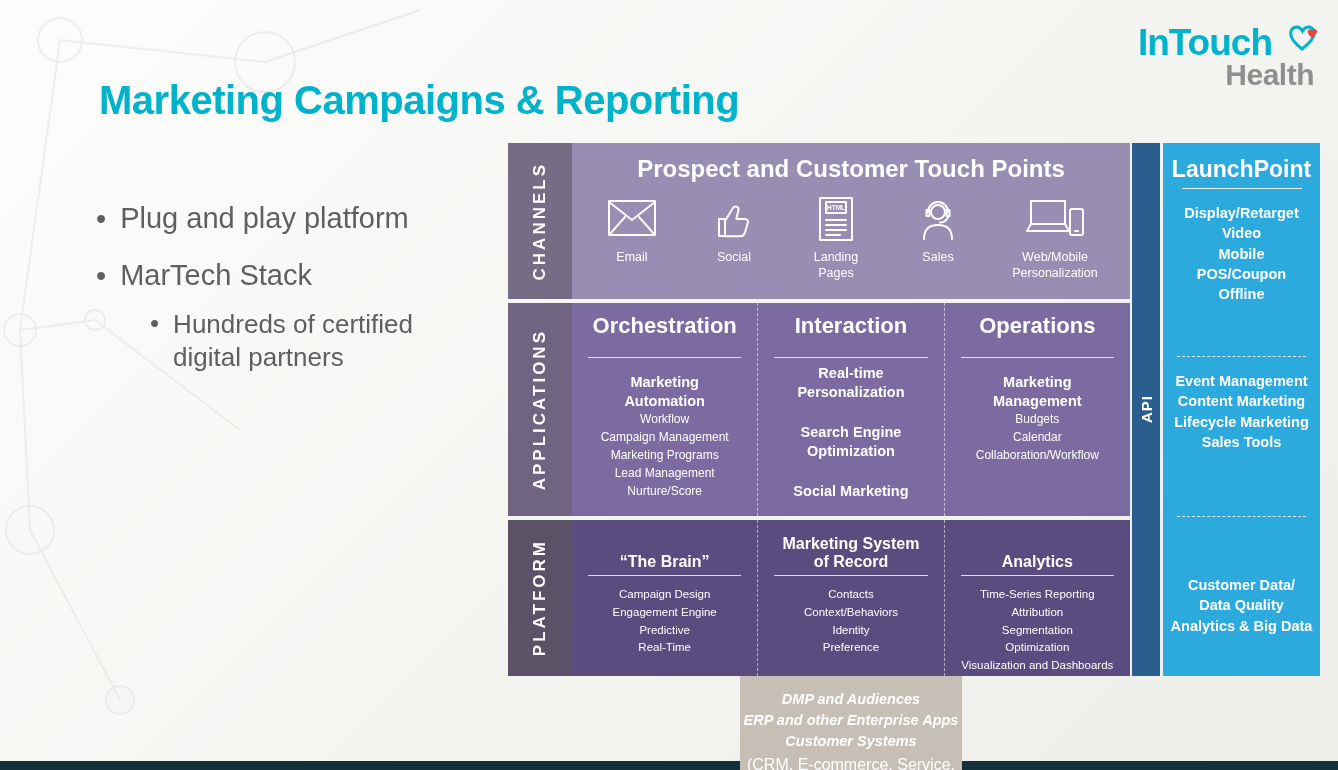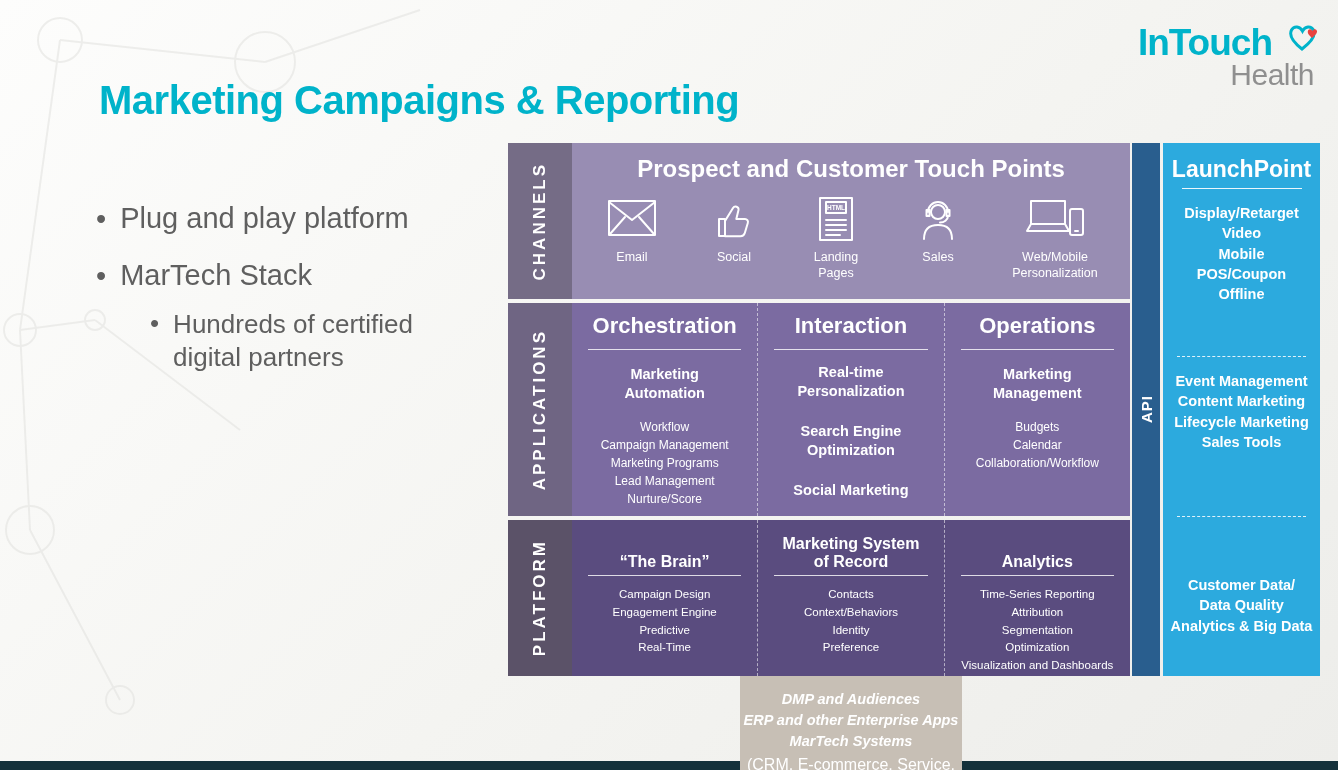--- a/index.html
+++ b/index.html
@@ -11,21 +11,21 @@
   }
   .bg-pattern{position:absolute;left:0;top:0;opacity:.55;pointer-events:none;}
   .title{
     position:absolute;left:99px;top:78px;margin:0;
     font-size:40px;font-weight:700;color:#00b3ca;letter-spacing:-.5px;
   }
   
   .logo{position:absolute;right:16px;top:22px;width:220px;text-align:right;}
   .logo-row{display:flex;align-items:flex-start;justify-content:flex-end;gap:16px;}
   .logo-intouch{font-size:37px;font-weight:700;color:#00b3ca;letter-spacing:-1px;}
-  .logo-health{font-size:30px;font-weight:400;color:#8f8f8f;letter-spacing:-.5px;margin-top:-6px;padding-right:8px;}
+  .logo-health{font-size:30px;font-weight:700;color:#8f8f8f;letter-spacing:-.5px;margin-top:-6px;padding-right:8px;}
   
   .bullets{position:absolute;left:96px;top:202px;width:430px;color:#5f5f5f;}
   .b{display:flex;align-items:flex-start;}
   .b .dot{margin-right:14px;line-height:1.2;}
   .b.l1{font-size:29px;margin-top:22px;}
   .b.l1:first-child{margin-top:0;}
   .b.l2{font-size:26px;margin-left:54px;margin-top:14px;line-height:1.3;}
   .b.l2 .txt{max-width:300px;display:inline-block;}
   
   .diagram{position:absolute;left:508px;top:143px;width:812px;height:627px;color:#fff;}
@@ -43,27 +43,27 @@
   .band-platform .side{background:#5b5268;}
   .band-platform .content{background:#5a4c7f;display:flex;}
   .ch-title{text-align:center;font-size:24px;font-weight:700;padding-top:12px;}
   .ch-items{display:flex;justify-content:space-between;align-items:flex-start;padding:10px 22px 0 22px;}
   .ch-item{display:flex;flex-direction:column;align-items:center;width:76px;}
   .ch-item.wide{width:106px;}
   .ch-icon{height:52px;display:flex;align-items:center;justify-content:center;}
   .ch-label{font-size:12.5px;margin-top:5px;text-align:center;line-height:1.25;}
   .col{flex:1;position:relative;padding:0 6px;}
   .col + .col{border-left:1px dashed rgba(255,255,255,.55);}
-  .col-h{font-size:22px;font-weight:700;text-align:center;margin:10px 10px 0;padding-bottom:10px;border-bottom:1px solid rgba(255,255,255,.8);}
+  .col-h{font-size:22px;font-weight:700;text-align:center;margin:10px 10px 0;padding-bottom:18px;border-bottom:1px solid rgba(255,255,255,.8);}
   .band-platform .col-h{font-size:16px;height:52px;display:flex;align-items:flex-end;justify-content:center;line-height:1.08;margin:4px 10px 0;padding-bottom:5px;}
   .band-platform .col-h .hw{max-width:156px;text-align:center;}
   .group-title{font-size:14.5px;font-weight:700;text-align:center;max-width:132px;margin:15px auto 0;line-height:1.28;}
-  .app-items{font-size:12px;text-align:center;margin-top:16px;line-height:1.5;}
+  .app-items{font-size:12px;text-align:center;line-height:1.5;}
   .int-title{font-size:14.5px;font-weight:700;text-align:center;max-width:132px;margin:22px auto 0;line-height:1.28;}
-  .int-title.first{margin-top:13px;}
+  .int-title.first{margin-top:6px;}
   .plat-items{font-size:11.5px;text-align:center;margin-top:10px;line-height:1.55;}
   
   .api-bar{position:absolute;left:624px;top:0;width:28px;height:533px;background:#295e8e;display:flex;align-items:center;justify-content:center;}
   .api-bar span{writing-mode:vertical-rl;transform:rotate(180deg);font-weight:700;font-size:15px;letter-spacing:1px;color:#fff;}
   
   .launch{position:absolute;left:655px;top:0;width:157px;height:533px;background:#2caade;}
   .lp-h{text-align:center;font-size:23px;font-weight:700;padding-top:13px;}
   .lp-underline{width:120px;margin:5px auto 0;border-bottom:1px solid rgba(255,255,255,.9);}
   .lp-sec{position:absolute;left:6px;right:6px;text-align:center;font-size:14.5px;font-weight:700;line-height:1.4;}
   .lp-sec1{top:60px;}
@@ -335,17 +335,17 @@
         <div>Analytics &amp; Big Data</div>
       </div>
     </div>
 
   </div>
 
   <div class="bottom-strip"></div>
   <div class="bottom-box">
     <div class="bb-line">DMP and Audiences</div>
     <div class="bb-line">ERP and other Enterprise Apps</div>
-    <div class="bb-line">MarTech Systems</div>
+    <div class="bb-line">Customer Systems</div>
     <div class="bb-sub">(CRM, E-commerce, Service, etc)</div>
   </div>
 
 </div>
 
 </body></html>

